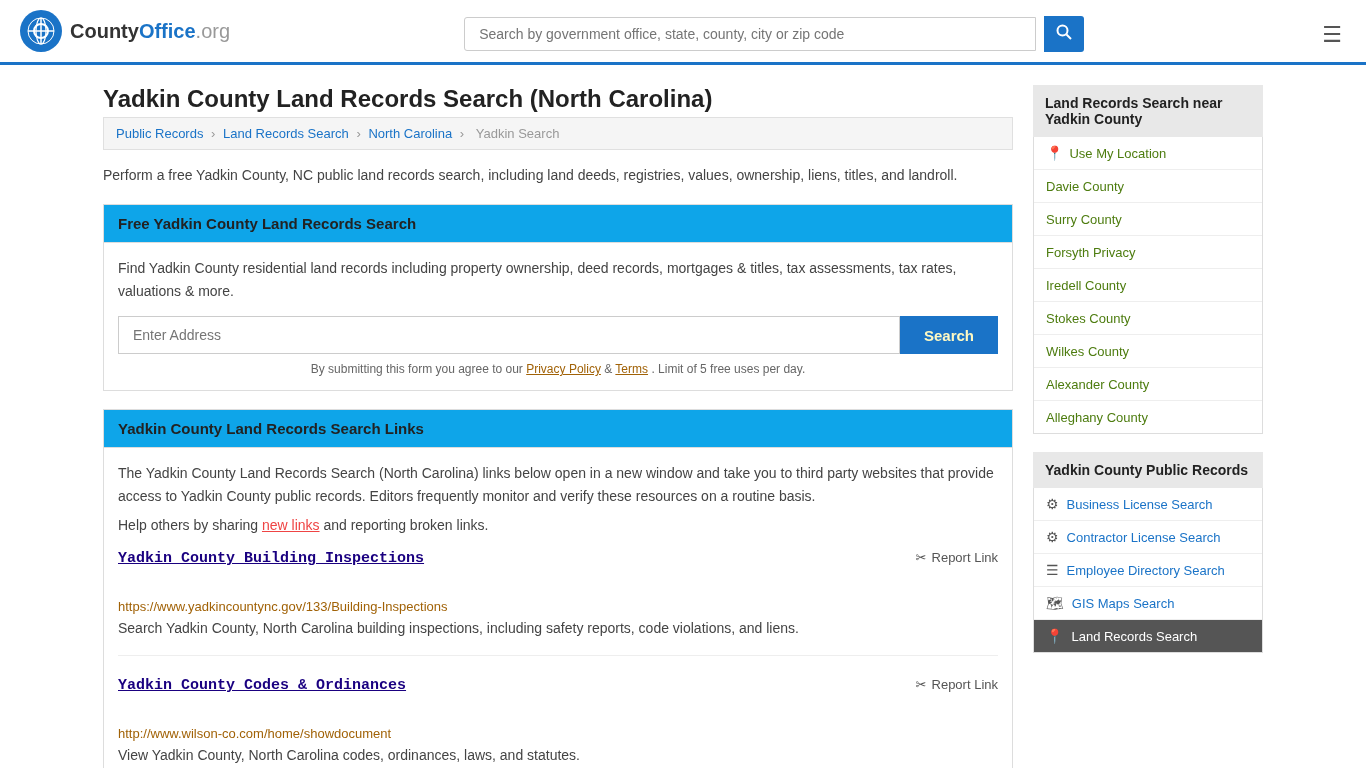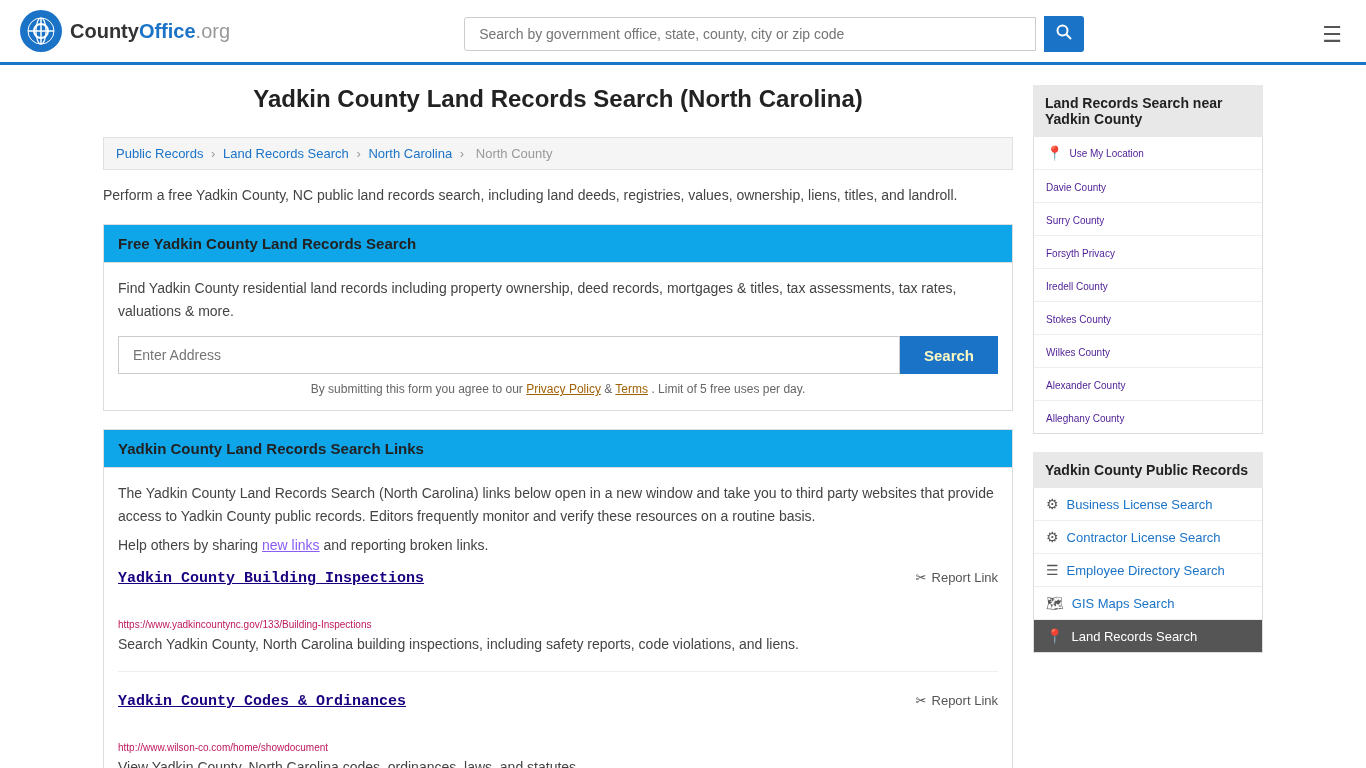--- a/index.html
+++ b/index.html
@@ -86,22 +86,21 @@
     .sidebar {
       width: 230px;
       flex-shrink: 0;
     }
 
     
     .page-title {
       font-size: 24px;
       font-weight: bold;
       color: #222;
-      margin-bottom: 24px;
-      text-align: center;
+      margin-bottom: 4px;
     }
 
     
     .breadcrumb {
       font-size: 13px;
       color: #555;
       background: #f5f5f5;
       padding: 8px 12px;
       margin-bottom: 14px;
       border: 1px solid #e0e0e0;
@@ -179,21 +178,21 @@
       color: #444;
       margin-bottom: 10px;
       line-height: 1.6;
     }
     .share-line {
       font-size: 14px;
       color: #444;
       margin-bottom: 16px;
     }
     .share-line a {
-      color: #8b5cf6;
+      color: #ef4444;
       text-decoration: underline;
       text-align: center;
     }
 
     
     .link-entry {
       margin-bottom: 20px;
       padding-bottom: 16px;
       border-bottom: 1px solid #eee;
     }
@@ -212,22 +211,22 @@
     }
     .report-link {
       font-size: 13px;
       color: #555;
       cursor: pointer;
       display: flex;
       align-items: center;
       gap: 5px;
     }
     .link-entry-url {
-      color: #be185d;
-      font-size: 10px;
+      color: #a16207;
+      font-size: 13px;
       margin-bottom: 4px;
       margin-top: 32px;
     }
     .link-entry-desc {
       font-size: 14px;
       color: #444;
       line-height: 1.5;
     }
 
     
@@ -248,23 +247,23 @@
       border-top: none;
     }
     .sidebar-list li {
       padding: 8px 12px;
       border-bottom: 1px solid #eee;
     }
     .sidebar-list li:last-child {
       border-bottom: none;
     }
     .sidebar-list li a {
-      color: #4c1d95;
+      color: #4d7c0f;
       text-decoration: none;
-      font-size: 10px;
+      font-size: 13px;
     }
     .location-item {
       display: flex;
       align-items: center;
       gap: 6px;
     }
     .pin-icon {
       color: #555;
       font-size: 14px;
     }
@@ -339,21 +338,21 @@
 
     <h1 class="page-title">Yadkin County Land Records Search (North Carolina)</h1>
 
     <div class="breadcrumb">
       <a href="#">Public Records</a>
       <span>›</span>
       <a href="#">Land Records Search</a>
       <span>›</span>
       <a href="#">North Carolina</a>
       <span>›</span>
-      <span>North County</span>
+      <span>Yadkin Search</span>
     </div>
 
     <p class="description">Perform a free Yadkin County, NC public land records search, including land deeds, registries, values, ownership, liens, titles, and landroll.</p>
 
     <div class="section-box">
       <div class="section-header">Free Yadkin County Land Records Search</div>
       <div class="section-body">
         <p class="description" style="margin-bottom:14px;">Find Yadkin County residential land records including property ownership, deed records, mortgages &amp; titles, tax assessments, tax rates, valuations &amp; more.</p>
         <div class="search-form">
           <input class="search-address-input" type="text" placeholder="Enter Address" style="">

